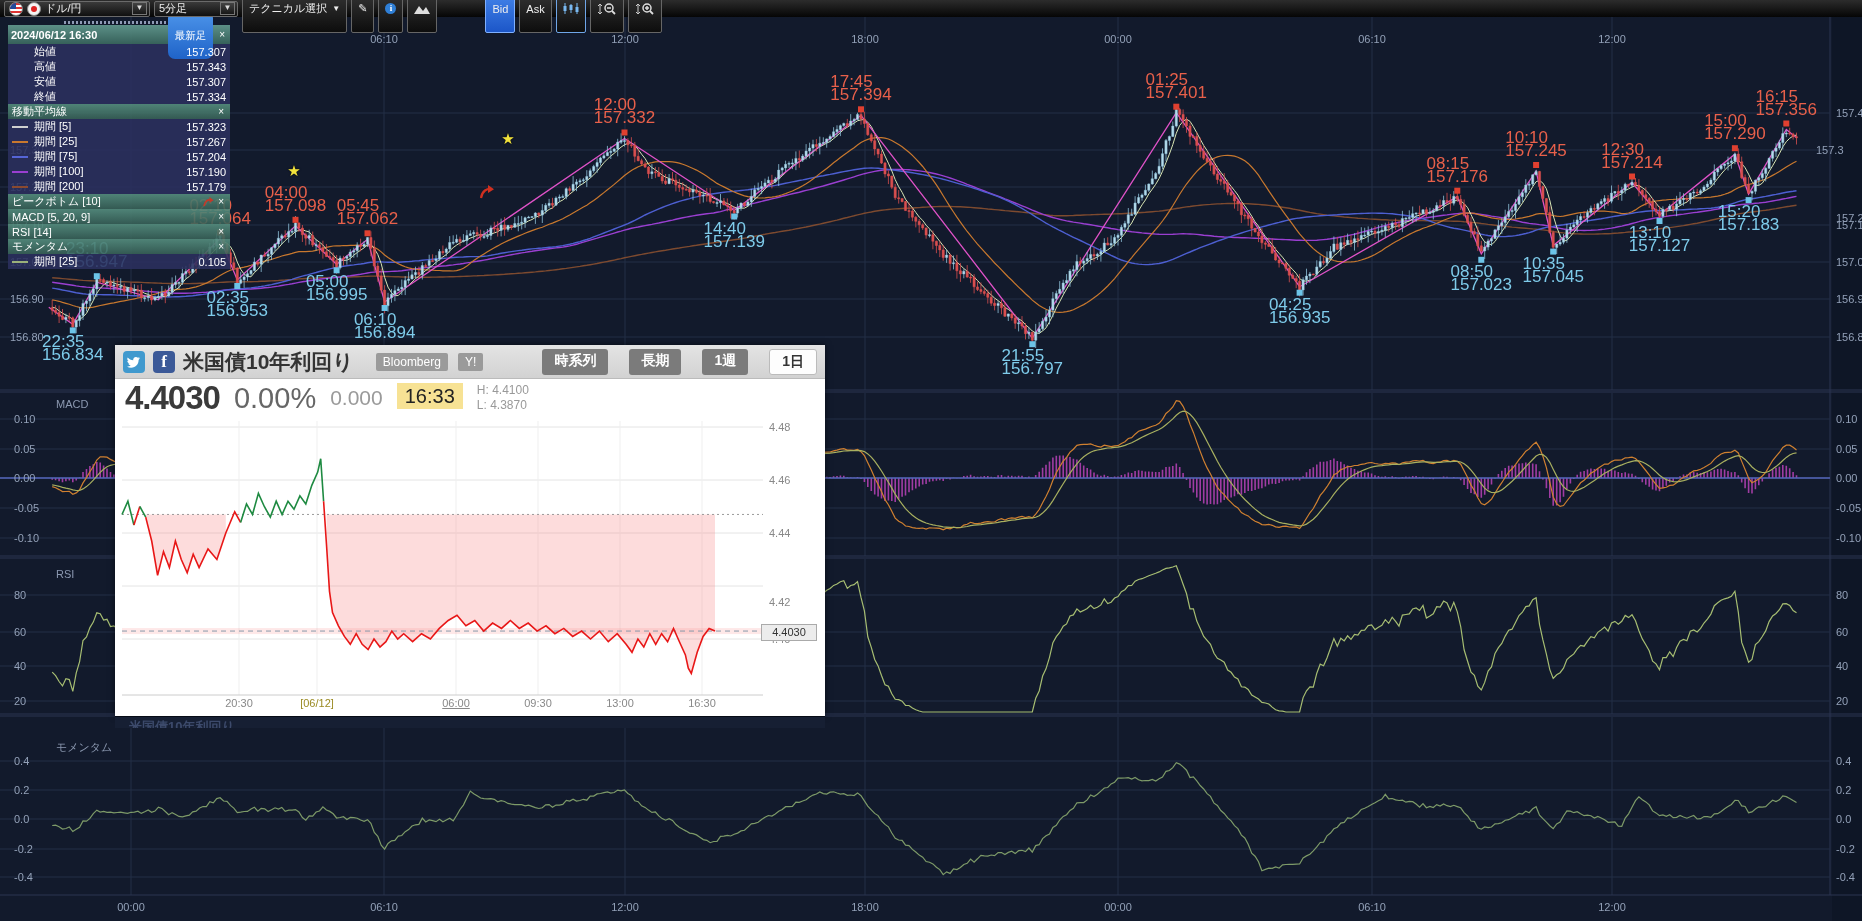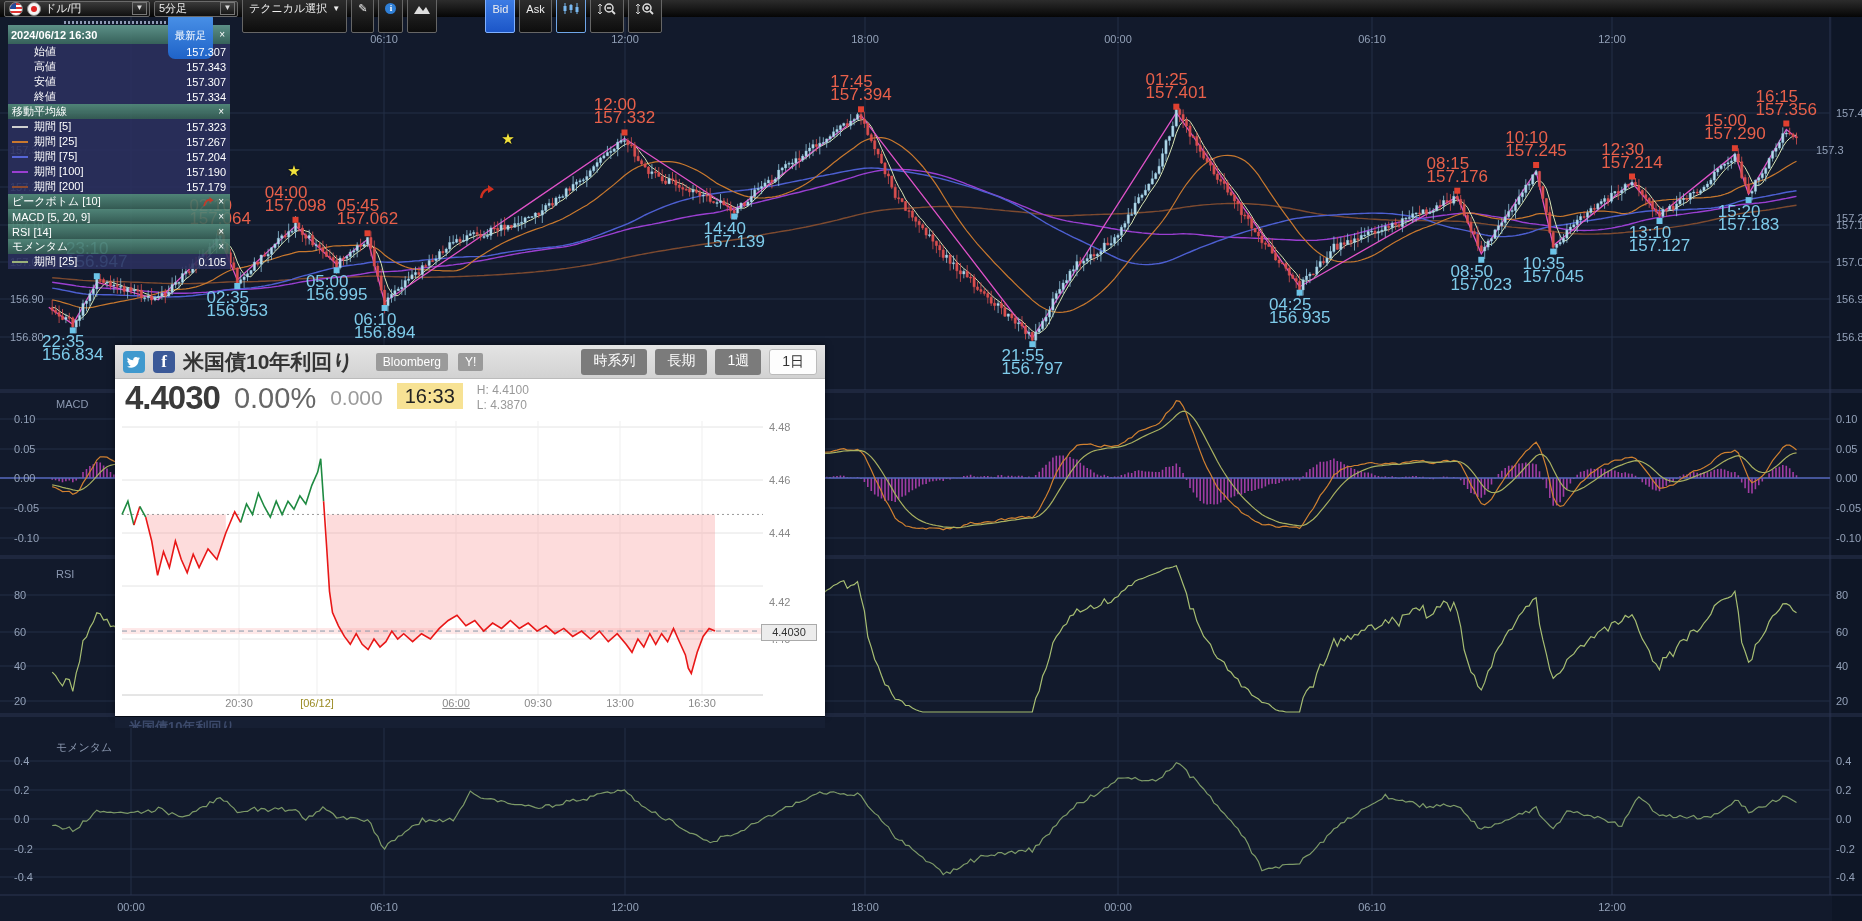--- a/index.html
+++ b/index.html
@@ -499,21 +499,21 @@
       </div>
       <div class="pp-sq" style="background:#3b5998;color:#fff;font-weight:bold;font-size:17px;font-family:'Liberation Serif',serif;">
         <span>f</span>
       </div>
       <div id="pp-title">米国債10年利回り</div>
       <div id="pp-badges" style="display:flex;gap:10px;">
           <div class="pp-badge">Bloomberg</div>
           <div class="pp-badge">Y!</div>
         </div>
       <div id="pp-spacer"></div>
-      <div id="pp-tabs" style="display:flex;gap:8px;">
+      <div id="pp-tabs" style="display:flex;gap:21px;font-weight:bold;">
           <div class="pp-tab">時系列</div>
           <div class="pp-tab">長期</div>
           <div class="pp-tab">1週</div>
           <div class="pp-tab sel">1日</div>
         </div>
     </div>
     <div id="pp-price">
       <span id="pp-last">4.4030</span>
       <span id="pp-pct">0.00%</span>
       <span id="pp-chg">0.000</span>

